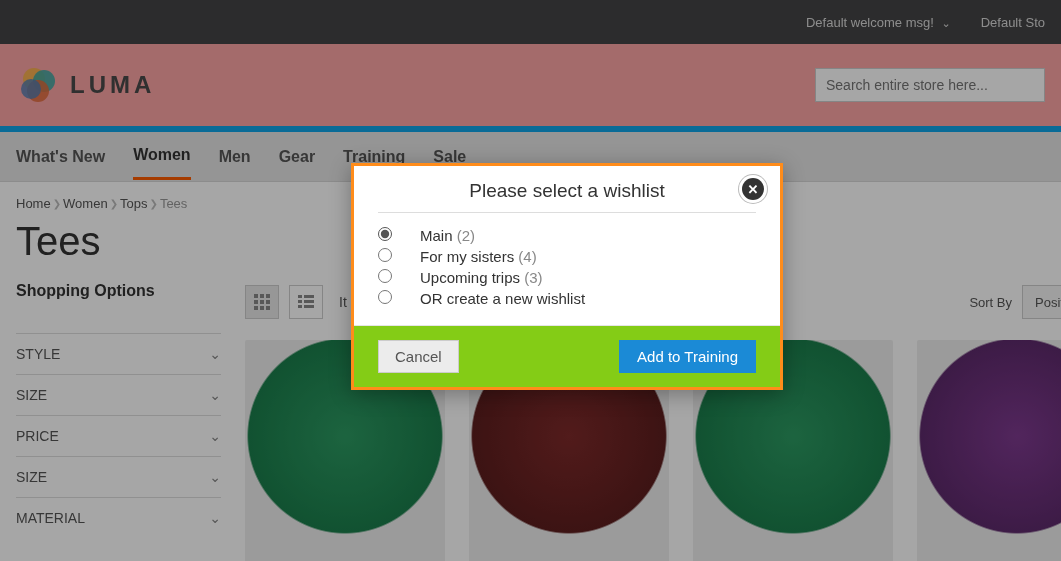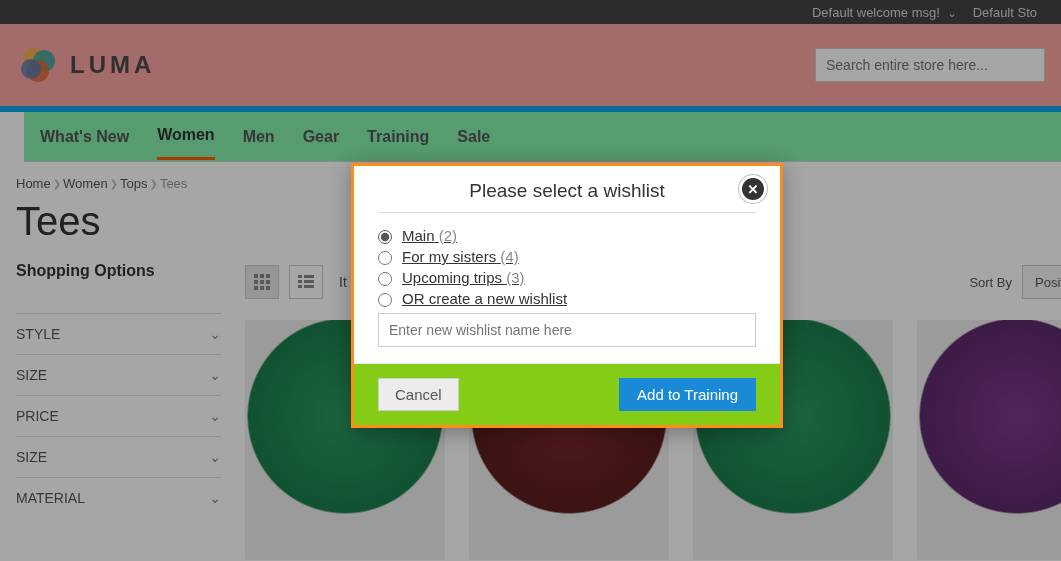--- a/index.html
+++ b/index.html
@@ -2,34 +2,34 @@
 <html><head>
 <meta charset="utf-8">
 <style>
   * { box-sizing: border-box; margin: 0; padding: 0; }
   body { font-family: -apple-system, BlinkMacSystemFont, "Segoe UI", Helvetica, Arial, sans-serif; color: #333; background: #fff; width: 1061px; height: 561px; overflow: hidden; position: relative; }
 
   
   .backdrop { position: absolute; inset: 0; background: rgba(0,0,0,0.35); z-index: 50; }
 
   
-  .topbar { background: #444445; color: #d9d9d9; height: 24px; display: flex; align-items: center; justify-content: flex-end; padding: 0 24px; font-size: 13px; gap: 16px; }
+  .topbar { background: #444445; color: #d9d9d9; height: 44px; display: flex; align-items: center; justify-content: flex-end; padding: 0 16px; font-size: 13px; gap: 30px; }
   .topbar .chev { margin-left: 4px; font-size: 11px; }
 
   
   .header { height: 88px; display: flex; align-items: center; padding: 17px 16px; justify-content: space-between; border-bottom: 6px solid #0ea5e9; background: #fca5a5; }
   .logo { display: flex; align-items: center; gap: 10px; }
   .logo-mark { width: 44px; height: 44px; position: relative; }
   .logo-mark svg { width: 44px; height: 44px; }
   .logo-text { font-size: 24px; font-weight: 600; letter-spacing: 4px; color: #4a4a4a; }
   .search { width: 230px; }
   .search input { width: 100%; height: 34px; border: 1px solid #ccc; padding: 0 10px; font-size: 14px; color: #555; }
 
   
-  .nav { display: flex; align-items: center; gap: 28px; padding: 0 16px; height: 50px; background: #86efac; border-bottom: 1px solid #d7d7d7; margin-left: 24px; }
+  .nav { display: flex; align-items: center; gap: 28px; padding: 0 16px; height: 50px; background: #e5e5e5; border-bottom: 1px solid #d7d7d7; }
   .nav a { text-decoration: none; color: #555; font-size: 16px; font-weight: 600; padding: 13px 0; display: inline-block; }
   .nav a.active { color: #333; border-bottom: 3px solid #ff5c00; }
 
   
   .crumbs { display: flex; align-items: center; gap: 2px; padding: 14px 16px 4px 16px; font-size: 13px; color: #555; }
   .crumbs .sep { color: #bbb; font-size: 10px; }
   .crumbs .current { color: #999; }
 
   .title { font-size: 40px; font-weight: 300; padding: 4px 16px 18px 16px; color: #333; }
 
@@ -55,21 +55,21 @@
   .product.red { background: radial-gradient(circle at 50% 40%, #7e2a2a 0%, #5d1e1e 55%, #eee 56%); }
   .product.green2 { background: radial-gradient(circle at 50% 40%, #2c9a62 0%, #1b7e4c 55%, #eee 56%); }
   .product.purple { background: radial-gradient(circle at 50% 40%, #7e3a8f 0%, #5e2a6c 55%, #eee 56%); }
 
   
   .modal { position: absolute; top: 163px; left: 351px; width: 432px; background: #fff; border: 3px solid #ff8c1a; z-index: 100; box-shadow: 0 4px 20px rgba(0,0,0,0.3); }
   .modal-inner { padding: 14px 24px 0 24px; position: relative; }
   .modal-title { text-align: center; font-size: 19px; font-weight: 400; color: #333; padding-bottom: 10px; border-bottom: 1px solid #ddd; }
   .modal-close { position: absolute; top: 12px; right: 16px; width: 22px; height: 22px; border-radius: 50%; background: #333; color: #fff; display: flex; align-items: center; justify-content: center; font-size: 13px; font-weight: bold; cursor: pointer; box-shadow: 0 0 0 3px #fff, 0 0 0 4px #bbb; }
   .options { padding: 12px 0 16px 0; }
-  .opt { display: flex; align-items: flex-end; gap: 10px; padding: 2px 0; font-size: 15px; color: #333; text-decoration: underline; }
+  .opt { display: flex; align-items: flex-start; gap: 28px; padding: 2px 0; font-size: 15px; color: #333; }
   .opt input[type=radio] { width: 14px; height: 14px; accent-color: #555; }
   .opt .count { color: #888; }
   .new-input { margin-left: 0; margin-top: 4px; }
   .new-input input { width: 100%; height: 34px; border: 1px solid #ccc; padding: 0 10px; font-size: 14px; color: #888; }
   .modal-footer { background: #84cc16; padding: 14px 24px; display: flex; justify-content: space-between; align-items: center; border-top: 1px solid #e5e5e5; }
   .btn-cancel { background: #ececec; border: 1px solid #ccc; color: #555; font-size: 15px; padding: 7px 16px; cursor: pointer; }
   .btn-primary { background: #1b8ad6; border: none; color: #fff; font-size: 15px; font-weight: 500; padding: 8px 18px; cursor: pointer; }
 
   .overflow-cut { clip-path: inset(0 -20px 0 0); }
 </style>
@@ -210,22 +210,19 @@
         <span><span>For my sisters</span> <span class="count">(4)</span></span>
       </label>
       <label class="opt">
         <input type="radio" name="wl" style="">
         <span><span>Upcoming trips</span> <span class="count">(3)</span></span>
       </label>
       <label class="opt">
         <input type="radio" name="wl" style="">
         <span>OR create a new wishlist</span>
       </label>
-      <div class="new-input">
-        <input type="text" placeholder="Enter new wishlist name here" style="">
-      </div>
     </div>
   </div>
   <div class="modal-footer">
     <button class="btn-cancel">Cancel</button>
     <button class="btn-primary">Add to Training</button>
   </div>
 </div>
 
 </body></html>

